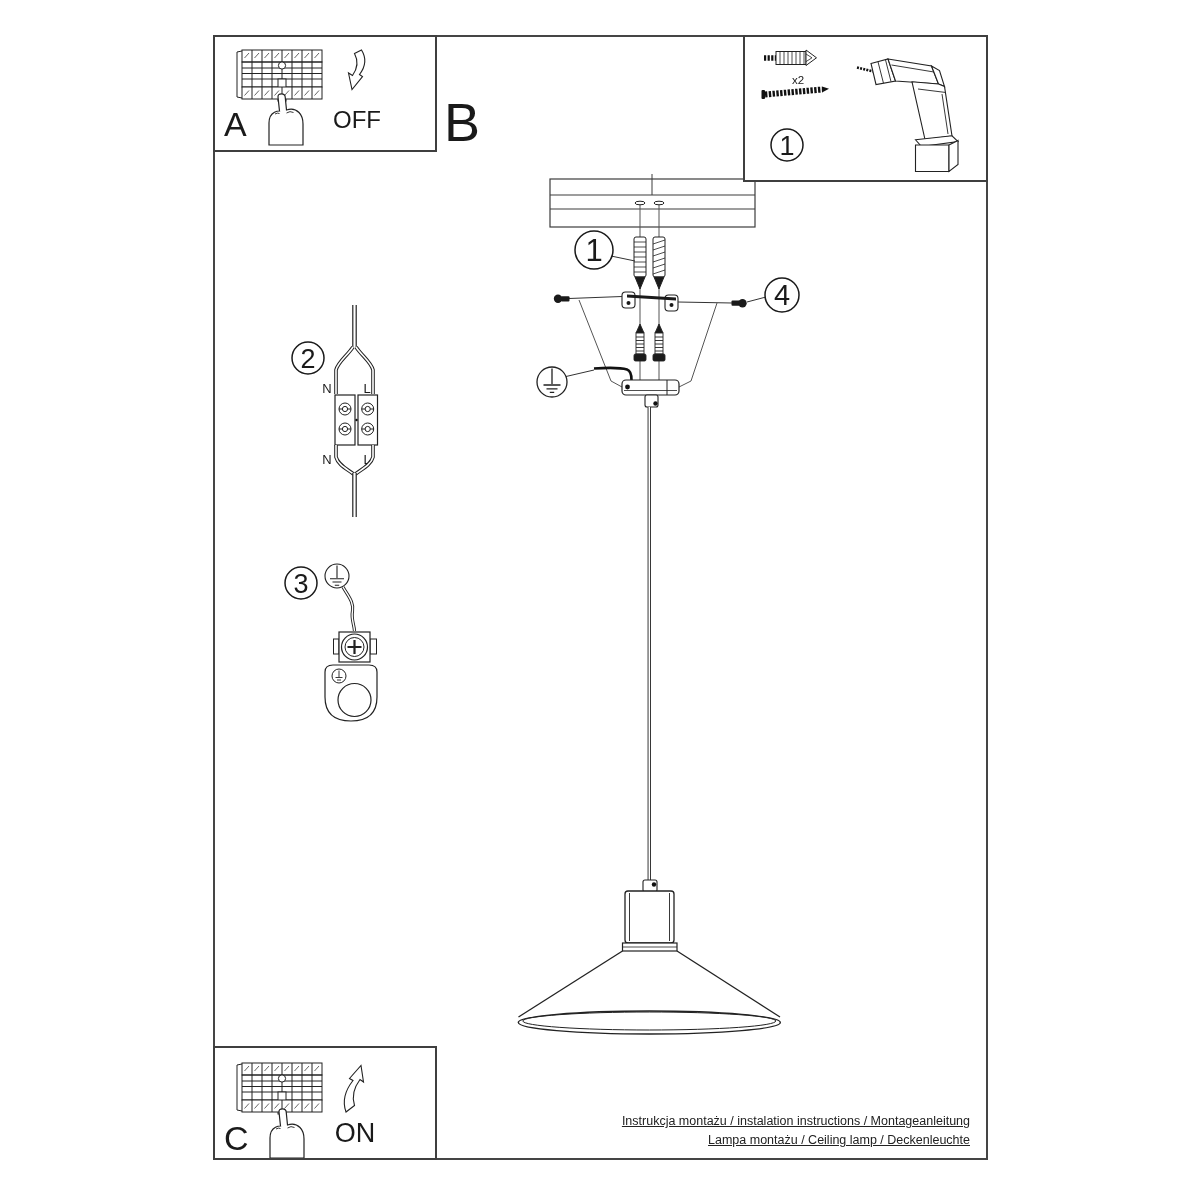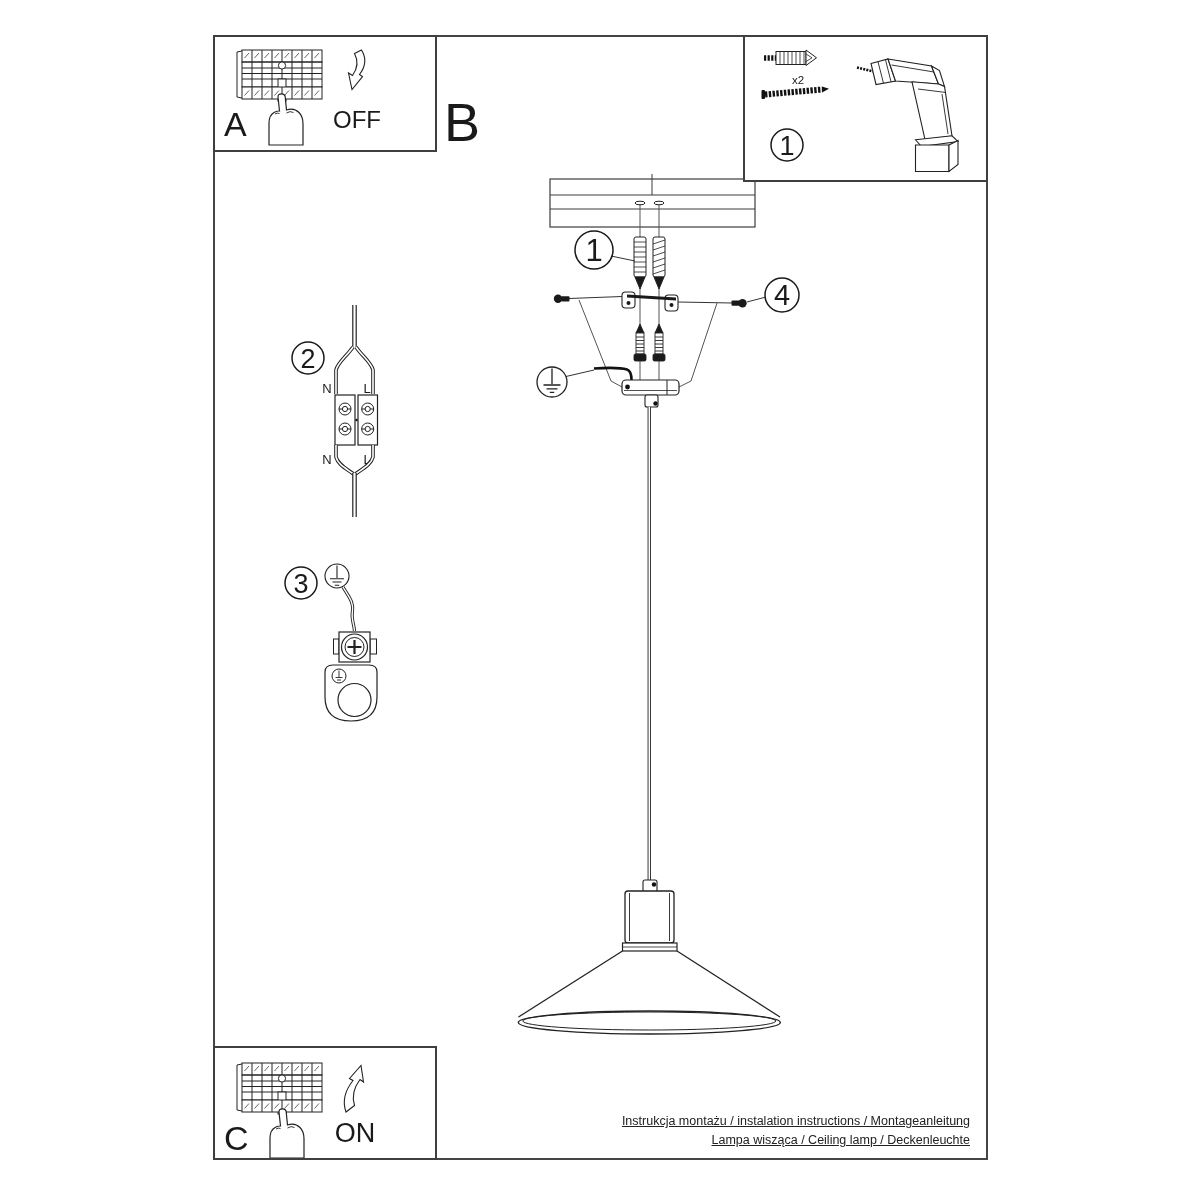--- a/index.html
+++ b/index.html
@@ -303,16 +303,16 @@
       <path fill="#fff" stroke="#222" stroke-width="1.1" d="M131,64 C127,53 130.5,42 138,32.5 L134.5,30.5 L146,17.5 L148.5,34 L145,31.5 C139,39.5 136.5,48 139.5,57.5 Z"></path>
       <text x="140" y="94" text-anchor="middle" font-size="27">ON</text>
       <text x="9" y="102" font-size="34">C</text>
     </svg>
   </div>
 
   <div class="b-label">B</div>
 
   <div class="footer">
     <div>Instrukcja montażu / instalation instructions / Montageanleitung</div>
-    <div>Lampa wisząca / Ceiling lamp / Deckenleuchte</div>
+    <div>Lampa montażu / Ceiling lamp / Deckenleuchte</div>
   </div>
 
 </div>
 
 </body></html>

